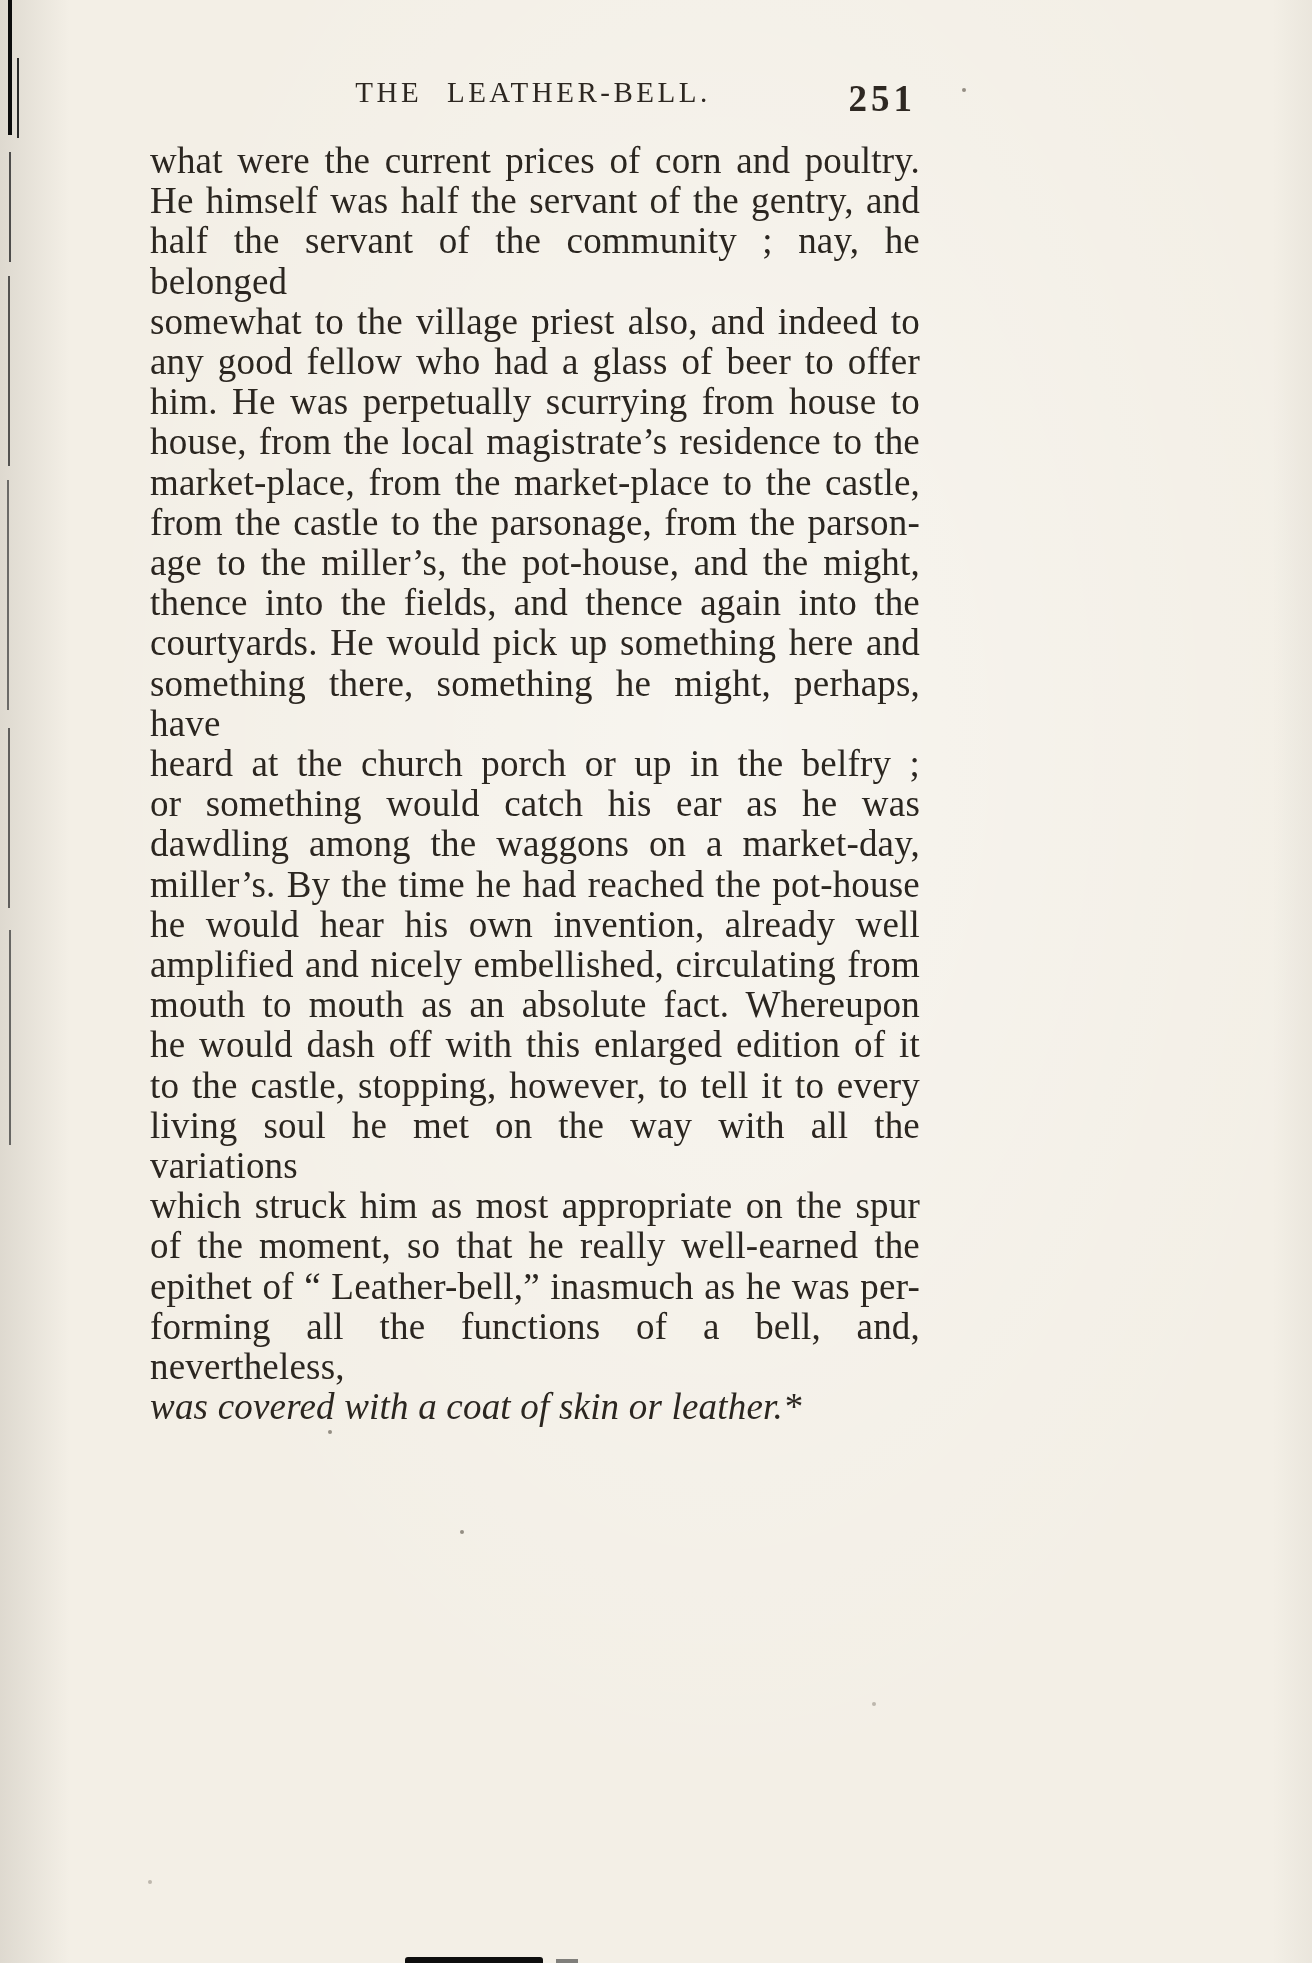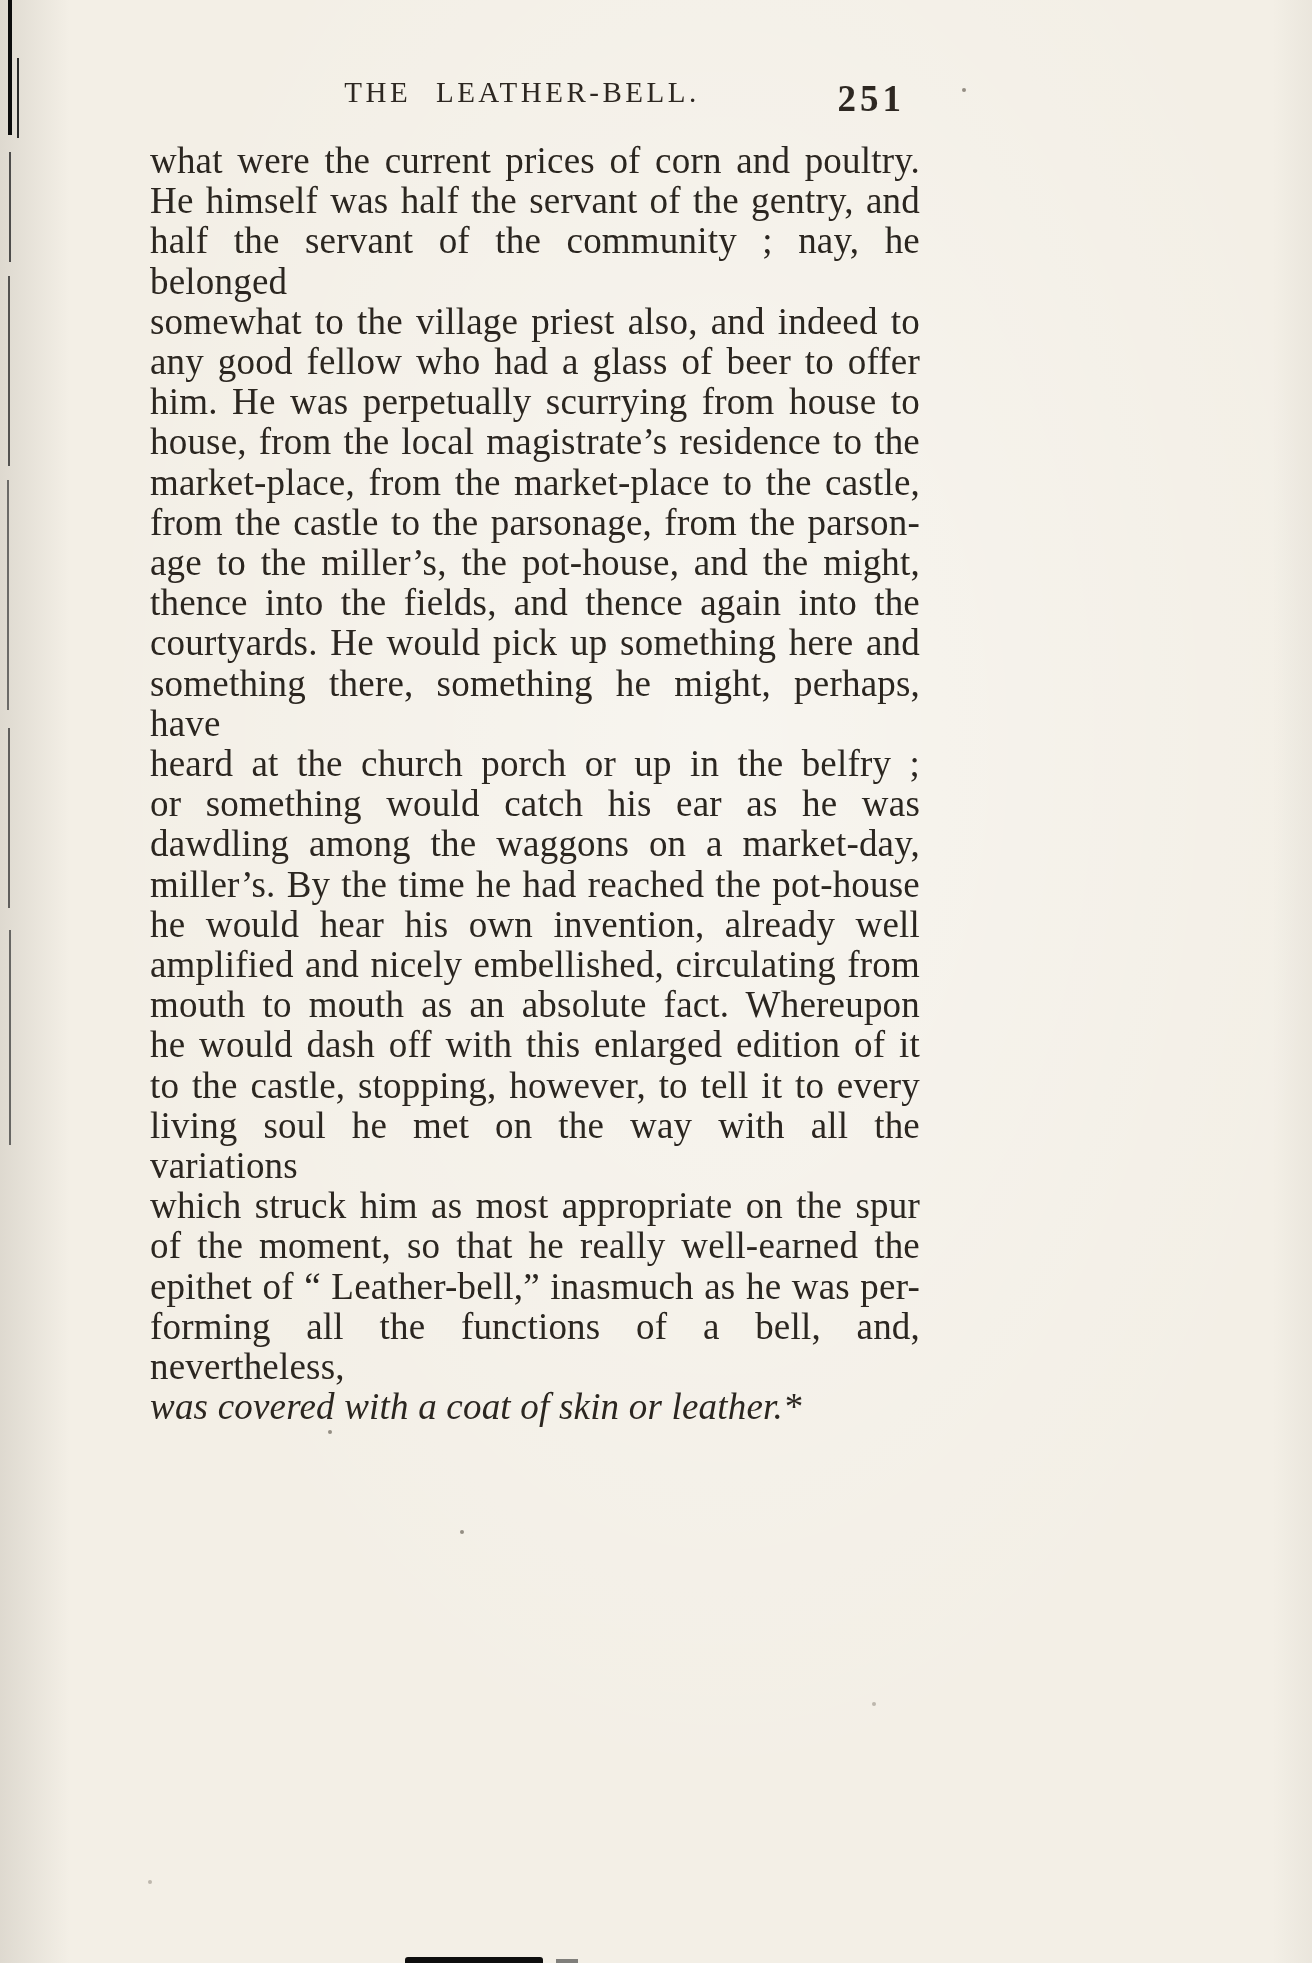--- a/index.html
+++ b/index.html
@@ -20,21 +20,21 @@
   .page::before {
     content: "";
     position: absolute;
     inset: 0;
     background: linear-gradient(to right, rgba(70,58,44,0.12), rgba(0,0,0,0) 70px),
                 linear-gradient(to left, rgba(70,58,44,0.05), rgba(0,0,0,0) 40px);
     pointer-events: none;
   }
 
   
-  .header { position: absolute; top: 76px; left: 137px; width: 770px; height: 42px; text-decoration: underline; }
+  .header { position: absolute; top: 76px; left: 148px; width: 770px; height: 42px; text-decoration: underline; }
   .title {
     position: absolute; left: 0; right: 0; top: 0;
     text-align: center;
     font-size: 29px;
     letter-spacing: 3.5px;
     word-spacing: 14px;
     color: #2e2822;
   }
   .pagenum {
     position: absolute; right: 2px; top: 1px;

